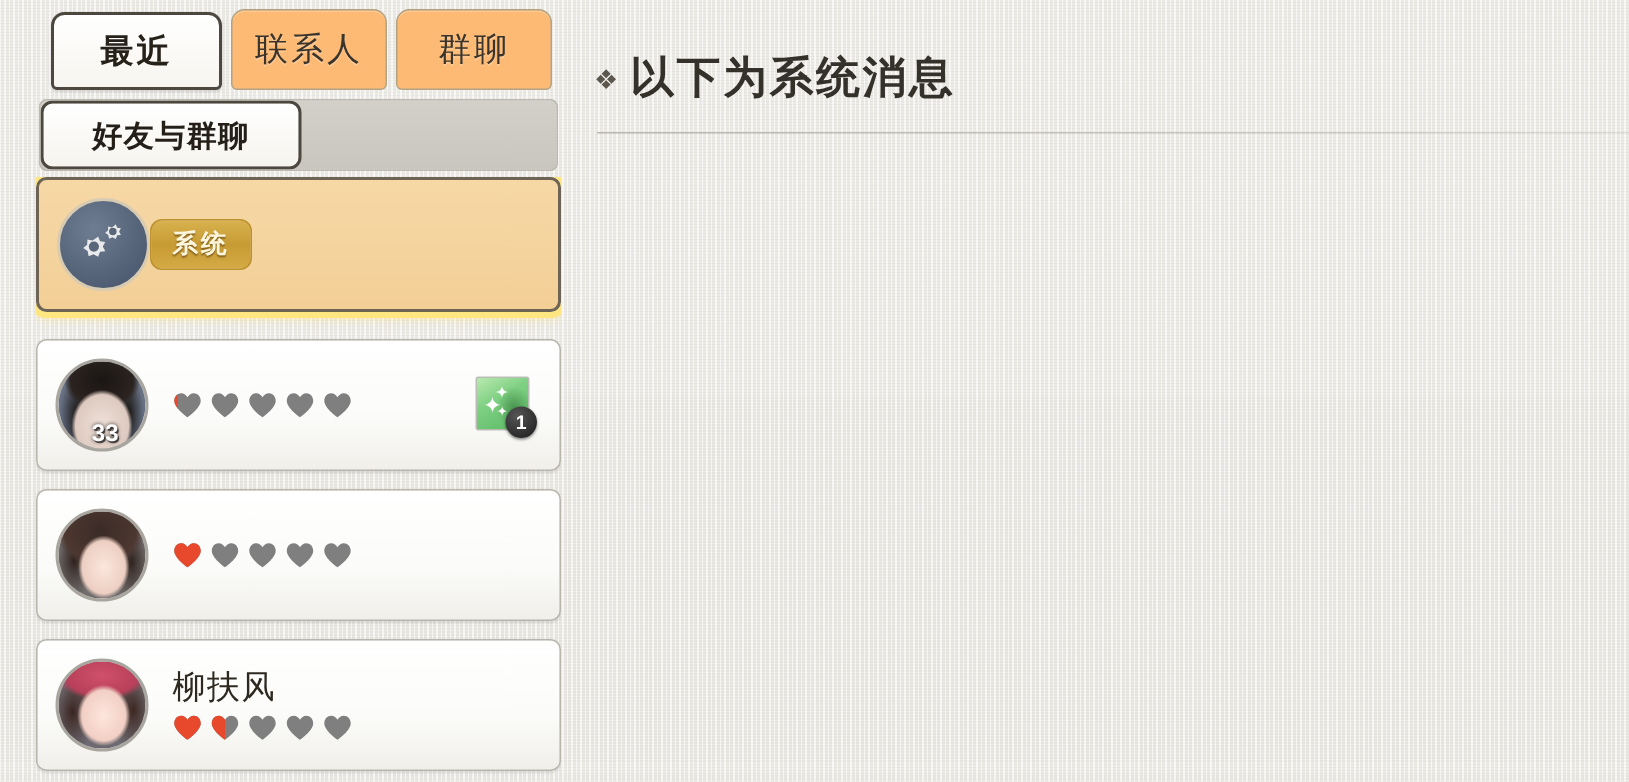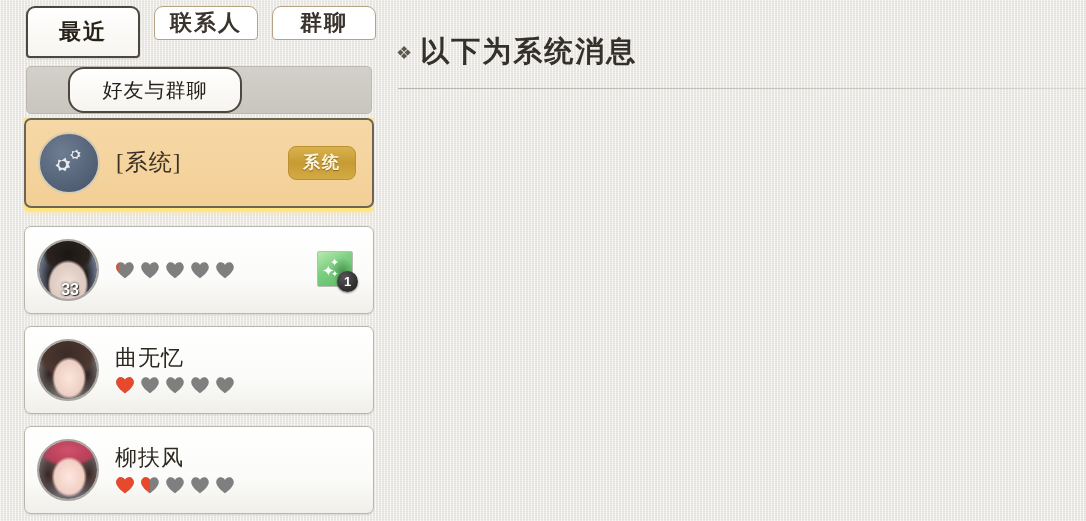--- a/index.html
+++ b/index.html
@@ -31,40 +31,41 @@
     position: relative;
     flex: 0 0 380px;
   }
 
   
   .tab-strip {
     position: absolute;
     top: 6px;
     left: 26px;
     display: flex;
-    gap: 14px;
+    align-items: flex-end;
+    gap: 6px;
+    padding-left: 8px;
   }
   .tab {
     box-sizing: border-box;
-    height: 34px;
+    height: 54px;
     min-width: 112px;
     padding: 0 14px;
     border-radius: 9px 9px 4px 4px;
     display: flex;
     align-items: center;
     justify-content: center;
     font-size: 22px;
     letter-spacing: 2px;
     color: #3a342c;
-    background: #ffffff;
+    background: #fdba74;
     border: 1px solid #b4a383;
     box-shadow: inset 0 1px 0 rgba(255,255,255,0.25);
     cursor: pointer;
     text-shadow: 0 1px 0 rgba(255,255,255,0.25);
-    font-weight: bold;
   }
   .tab.active {
     height: 52px;
     background: linear-gradient(180deg,#ffffff 0%,#f7f5ef 100%);
     border: 2px solid #4c473f;
     color: #272219;
     font-weight: bold;
     box-shadow: 0 1px 2px rgba(0,0,0,0.12);
     z-index: 3;
   }
@@ -94,24 +95,23 @@
     justify-content: center;
     font-size: 20px;
     letter-spacing: 1px;
     color: #4a453d;
     cursor: pointer;
     box-sizing: border-box;
   }
   .subtab.active {
     background: linear-gradient(180deg,#ffffff 0%,#f6f4ee 100%);
     border: 2px solid #4c473f;
-    border-radius: 16px;
+    border-radius: 8px;
     color: #241f18;
-    font-weight: normal;
-    margin-left: 41px;
+    font-weight: bold;
   }
   .subtab.inactive {
     flex: 1 1 auto;
     color: #565049;
   }
 
   
   .conv-list {
     position: absolute;
     top: 118px;
@@ -369,23 +369,20 @@
         <div class="avatar gear">
           <svg width="42" height="42" viewBox="0 0 42 42" aria-hidden="true">
             <g fill="#e9eaec">
               <path d="M29.2,7.5l0.9,2.4l2.5,0.3l-1.2,2.2l1.2,2.2l-2.5,0.3l-0.9,2.4l-2.2-1.2l-2.3,1l-0.5-2.5l-2.1-1.4l1.9-1.6l0.1-2.6l2.4,0.6l2.1-1.5L29.2,7.5z"></path>
               <circle cx="27.2" cy="12.4" r="2.5" fill="#5a6679"></circle>
               <path d="M17.4,15.6l1.3,3.3l3.5,0.4l-1.7,3.1l1.7,3.1l-3.5,0.4l-1.3,3.3l-3.1-1.7l-3.2,1.4l-0.7-3.5l-2.9-2l2.6-2.2l0.2-3.6l3.4,0.8l2.9-2.1L17.4,15.6z"></path>
               <circle cx="14.6" cy="22.4" r="3.4" fill="#5a6679"></circle>
             </g>
           </svg>
         </div>
-        <div class="conv-mid">
-          <div class="conv-name">[系统]</div>
-        </div>
         <div class="sys-badge">系统</div>
       </div>
 
       <div class="conv-row">
         <div class="avatar">
           <div class="avatar-img p1"></div>
           <span class="lvl-badge">33</span>
         </div>
         <div class="conv-mid">
           <div class="hearts">
@@ -444,21 +441,20 @@
           </div>
           <div class="gift-count">1</div>
         </div>
       </div>
 
       <div class="conv-row">
         <div class="avatar">
           <div class="avatar-img p2"></div>
         </div>
         <div class="conv-mid">
-          <div class="conv-name">曲无忆</div>
           <div class="hearts">
               <span class="heart">
                 <span class="heart-layer">
                   <svg width="20" height="18" viewBox="0 0 20 18">
                     <path d="M10 17.2 C10 17.2 1.2 11.3 1.2 6.2 C1.2 3.3 3.3 1.2 5.8 1.2 C7.6 1.2 9.2 2.3 10 3.9 C10.8 2.3 12.4 1.2 14.2 1.2 C16.7 1.2 18.8 3.3 18.8 6.2 C18.8 11.3 10 17.2 10 17.2 Z" fill="#7f7f7f"></path>
                   </svg>
                 </span>
                 <span class="heart-layer">
                   <svg width="20" height="18" viewBox="0 0 20 18">
                     <path d="M10 17.2 C10 17.2 1.2 11.3 1.2 6.2 C1.2 3.3 3.3 1.2 5.8 1.2 C7.6 1.2 9.2 2.3 10 3.9 C10.8 2.3 12.4 1.2 14.2 1.2 C16.7 1.2 18.8 3.3 18.8 6.2 C18.8 11.3 10 17.2 10 17.2 Z" fill="#e8492c"></path>

